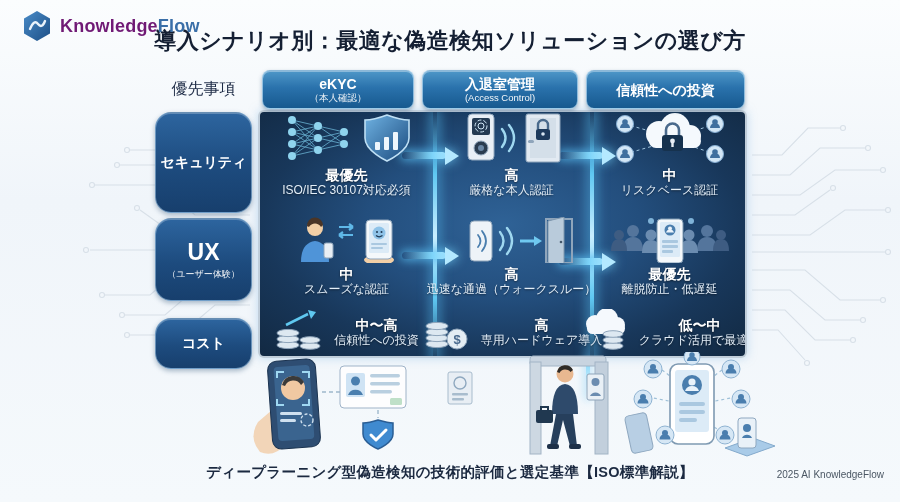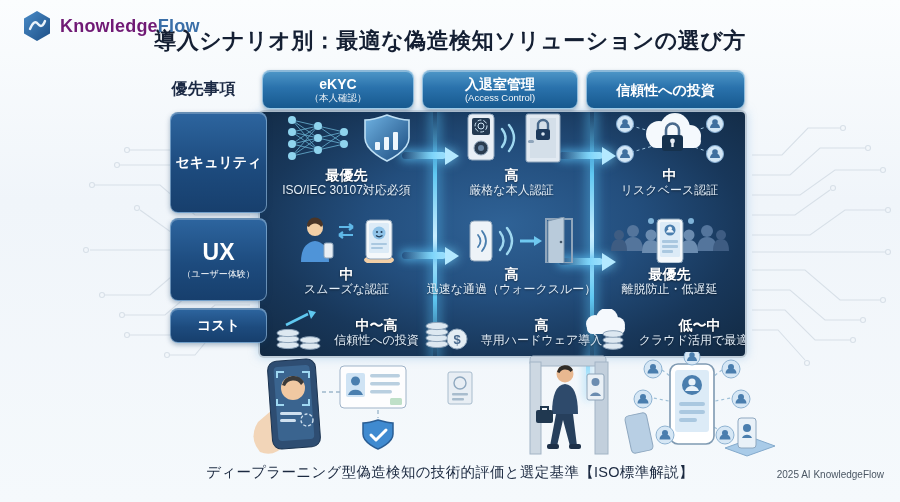--- a/index.html
+++ b/index.html
@@ -19,48 +19,48 @@
   .logo-text { font-size:18px; font-weight:bold; letter-spacing:.2px; }
   .logo-text .b1 { color:#701a75; }
   .logo-text .b2 { color:#3a6fa8;margin-top:43px; }
 
   
   .page-title { left:0; right:0; top:26px; text-align:center; font-size:22px; font-weight:bold;
     color:#141f33; z-index:2; letter-spacing:.5px; }
 
   
   .corner-label { left:155px; top:70px; width:97px; height:39px; display:flex; align-items:center;
-    justify-content:center; font-size:16px; font-weight:bold; color:#1c2a45; z-index:2; }
+    justify-content:center; font-size:16px; font-weight:normal; color:#1c2a45; z-index:2; }
   .col-head { top:70px; height:39px; border-radius:8px; z-index:2;
     background:linear-gradient(180deg,#4e97c8 0%,#2a72ac 45%,#17598f 100%);
     border:1px solid rgba(190,224,245,.7);
     box-shadow:0 2px 4px rgba(20,60,100,.35), inset 0 1px 0 rgba(255,255,255,.35);
     display:flex; flex-direction:column; align-items:center; justify-content:center;
     color:#fff; text-align:center; }
   .col-head .htitle { font-size:14px; font-weight:bold; line-height:16px; }
   .col-head .hsub { font-size:9.5px; line-height:11px; opacity:.95; }
   .col-head .hsub:empty { display:none; }
   #head-ekyc { left:262px; width:152px; }
   #head-access { left:422px; width:156px; }
   #head-app { left:586px; width:159px; }
 
   
-  .row-label { left:155px; width:97px; border-radius:8px; z-index:2;
+  .row-label { left:155px; width:97px; border-radius:16px; z-index:2;
     background:linear-gradient(180deg,#2d659f 0%,#1d4b7e 55%,#173f6d 100%);
     border:1px solid rgba(170,205,235,.55);
     box-shadow:0 2px 5px rgba(20,60,100,.35), inset 0 1px 0 rgba(255,255,255,.25);
     display:flex; flex-direction:column; align-items:center; justify-content:center;
-    color:#fff; text-align:center;margin-left:15px; }
+    color:#fff; text-align:center; }
   .row-label .rmain { font-size:14px; font-weight:bold; }
   .row-label .rsub { font-size:9px; opacity:.95; margin-top:2px; }
   .row-label .rsub:empty { display:none; }
   #row-security { top:112px; height:101px; }
   #row-ux { top:218px; height:83px; }
   #row-ux .rmain { font-size:23px; }
-  #row-cost { top:308px; height:35px; }
+  #row-cost { top:318px; height:51px; }
 
   
   .panel { left:258px; top:110px; width:489px; height:248px; border-radius:6px; z-index:1;
     background:radial-gradient(ellipse at 50% 46%, #2f6296 0%, #234e7d 40%, #18375a 70%, #122942 100%);
     border:2px solid rgba(235,245,252,.8);
     box-shadow:0 0 10px rgba(140,190,230,.5); overflow:hidden; }
   .vglow { position:absolute; width:4px; top:0; height:248px;
     background:linear-gradient(180deg, rgba(120,210,250,.05) 0%, #5fc8f2 25%, #c8eeff 50%, #5fc8f2 75%, rgba(120,210,250,.05) 100%);
     box-shadow:0 0 12px 3px rgba(90,190,240,.55); }
   .flow-arrow { position:absolute; height:7px; width:44px; border-radius:4px;
@@ -77,21 +77,21 @@
   .cell { position:absolute; display:flex; flex-direction:column; align-items:center;
     justify-content:flex-start; padding-bottom:6px; color:#fff; text-align:center; }
   .cell .rank { font-size:14px; font-weight:bold; line-height:17px; text-shadow:0 1px 2px rgba(0,0,0,.5); }
   .cell .note { font-size:12px; line-height:13px; color:#e3eef8; white-space:nowrap;
     text-shadow:0 1px 2px rgba(0,0,0,.5); }
   .cell .cicon { flex:0 0 auto; margin-bottom:3px; }
   .cell-row { flex-direction:row; justify-content:center; align-items:center; gap:8px; padding-bottom:0; }
   .cell-row .ctext { display:flex; flex-direction:column; }
 
   
-  .caption { left:0; right:0; top:463px; text-align:center; font-size:14.5px; font-weight:normal;
+  .caption { left:0; right:0; top:463px; text-align:center; font-size:14.5px; font-weight:bold;
     color:#1b2940; z-index:3; letter-spacing:.3px; }
   .credit { right:16px; top:469px; font-size:10px; color:#4a5663; z-index:3; }
 
   
   #illus { left:230px; top:352px; z-index:1; }
 </style>
 </head>
 <body>
 
 <svg id="circuit" viewBox="0 0 900 502">

